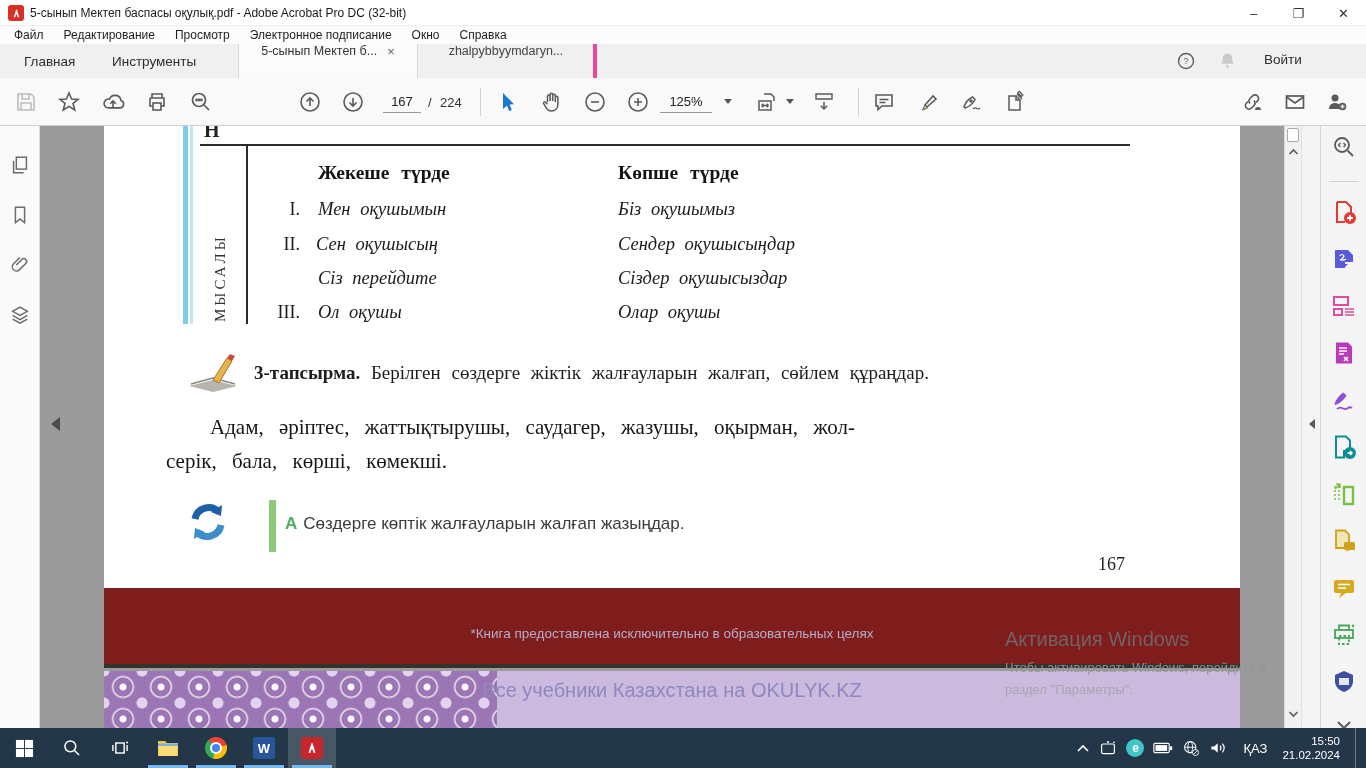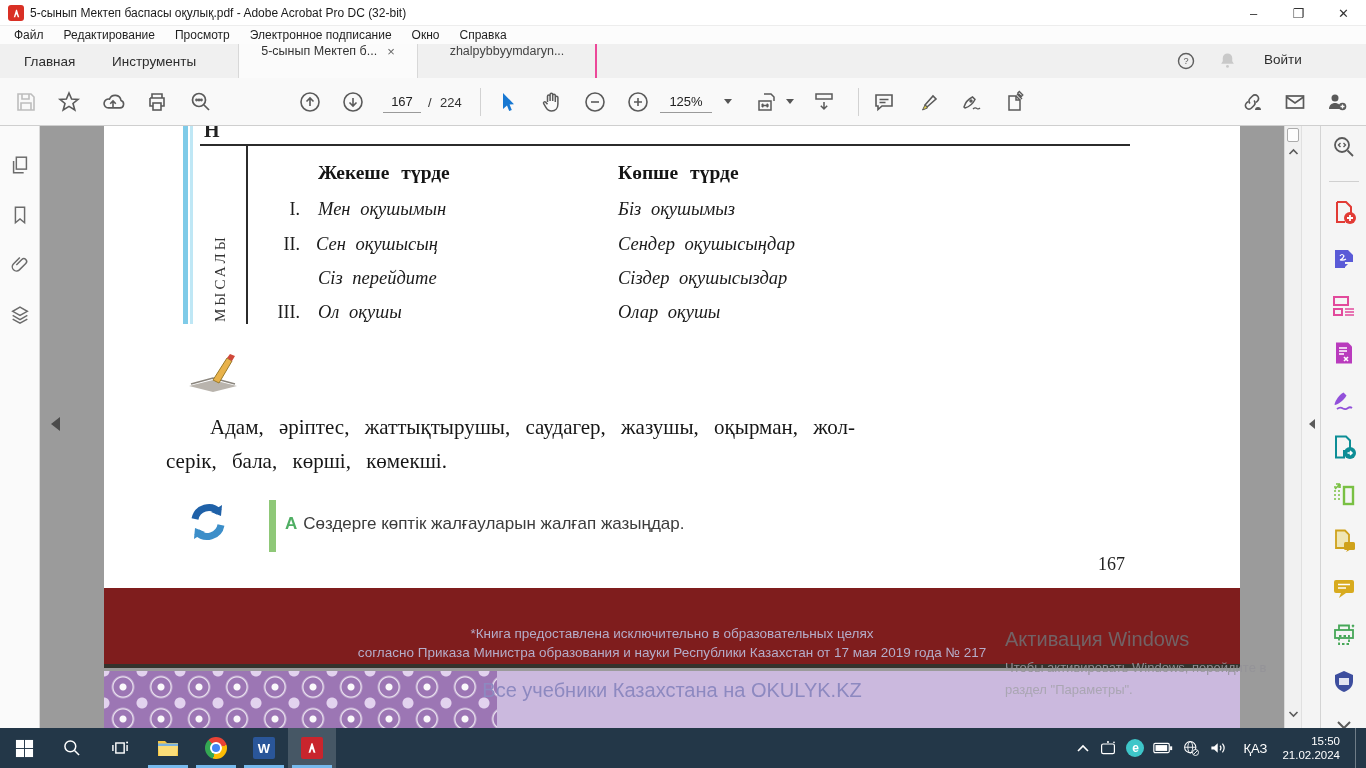--- a/index.html
+++ b/index.html
@@ -15,21 +15,21 @@
 
   
   #menubar { left:0; top:26px; width:1366px; height:18px; background:#fcfcfc; display:flex; align-items:center; gap:20px; padding-left:14px; }
   #menubar span { font-size:12px; color:#1f1f1f; white-space:nowrap; }
 
   
   #tabbar { left:0; top:44px; width:1366px; height:34px; background:#f0f0f0; }
   .flat-tab { top:0; height:34px; display:flex; align-items:center; font-size:13.5px; color:#2d2d2d; }
   .doc-tab { top:0; height:34px; display:flex; align-items:flex-start; justify-content:center; font-size:12.5px; color:#333; }
   .doc-tab.active { background:#fbfbfb; border-left:1px solid #d8d8d8; border-right:1px solid #d8d8d8; }
-  .doc-tab.inactive { border-right:2px solid #ec4899; color:#444; }
+  .doc-tab.inactive { border-right:4px solid #ec4899; color:#444; }
   .tab-close { margin-left:10px; color:#666; font-size:13px; }
   #signin { font-size:13.5px; color:#2d2d2d; }
 
   
   #toolbar { left:0; top:78px; width:1366px; height:48px; background:#f9f9f9; border-bottom:1px solid #cfcfcf; }
   .tbi { position:absolute; top:12px; width:24px; height:24px; }
   .tbdiv { position:absolute; top:10px; width:1px; height:28px; background:#d2d2d2; }
   #pagebox { left:383px; top:13px; width:38px; height:22px; border-bottom:1px solid #9a9a9a; text-align:center; font-size:13px; color:#222; line-height:22px; }
   .pagetotal { left:428px; top:17px; font-size:13px; color:#333; }
   #zoombox { left:660px; top:13px; width:52px; height:22px; border-bottom:1px solid #9a9a9a; text-align:center; font-size:13px; color:#222; line-height:22px; }
@@ -358,20 +358,24 @@
     <div class="abs serif cell" style="left:514px;top:176px">Олар оқушы</div>
 
     <div class="abs" style="left:79px;top:226px">
       <svg width="64" height="42" viewBox="0 0 64 42">
           <path d="M6 34 L30 28 L54 34 L30 40 Z" fill="#b9b4ad"></path>
           <path d="M8 32 L30 26 L52 32" fill="none" stroke="#8a857d" stroke-width="1.5"></path>
           <path d="M30 28 L44 6 l5 3 L36 31 Z" fill="#e8b24a" stroke="#9a7a2a" stroke-width="1"></path>
           <path d="M44 6 l5 3 3-5 -5-2 z" fill="#d0483a"></path>
         </svg>
     </div>
+    <div class="abs serif" id="taskline">
+      <b>3-тапсырма.</b>
+      <span>Берілген сөздерге жіктік жалғауларын жалғап, сөйлем құраңдар.</span>
+    </div>
 
     <div class="abs serif words" style="left:106px;top:289px">Адам, әріптес, жаттықтырушы, саудагер, жазушы, оқырман, жол-</div>
     <div class="abs serif words" style="left:62px;top:323px">серік, бала, көрші, көмекші.</div>
 
     <div class="abs" style="left:80px;top:372px">
       <svg width="48" height="48" viewBox="0 0 48 48" fill="none">
           <path d="M11 21 A14 14 0 0 1 35 14" stroke="#1f61a8" stroke-width="7"></path>
           <path d="M38 7 l-1 11 -10-4 z" fill="#1f61a8"></path>
           <path d="M37 27 A14 14 0 0 1 13 34" stroke="#3c8ec9" stroke-width="7"></path>
           <path d="M10 41 l1-11 10 4 z" fill="#3c8ec9"></path>
@@ -379,21 +383,20 @@
     </div>
     <div class="abs" id="greenbar"></div>
     <div class="abs" id="subtask">
       <span class="letter">A</span><span>Сөздерге көптік жалғауларын жалғап жазыңдар.</span>
     </div>
 
     <div class="abs serif" id="pagenum">167</div>
 
     <div class="abs" id="beige">
       <div class="n1">*Книга предоставлена исключительно в образовательных целях</div>
-      <div class="n2">согласно Приказа Министра образования и науки Республики Казахстан от 17 мая 2019 года № 217</div>
     </div>
   </div>
 
   <div id="pageline" class="abs"></div>
 
   <div id="page2" class="abs">
     <div class="abs" id="ornament"></div>
     <div class="abs" id="banner">Все учебники Казахстана на OKULYK.KZ</div>
   </div>
 

